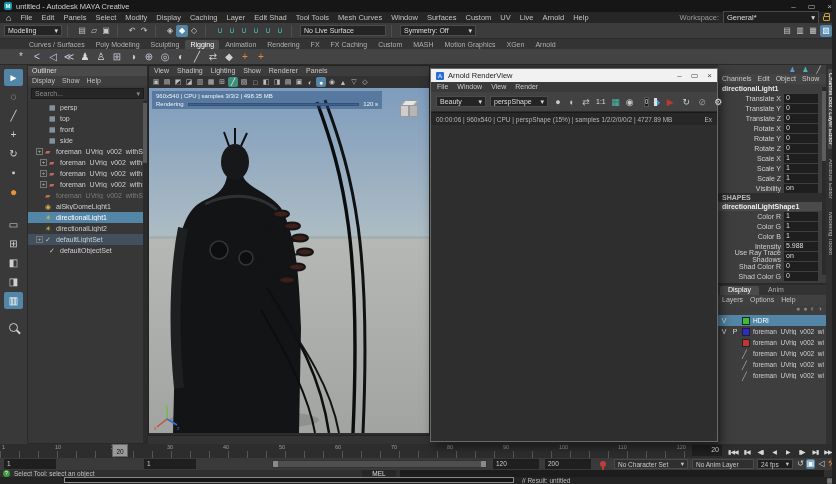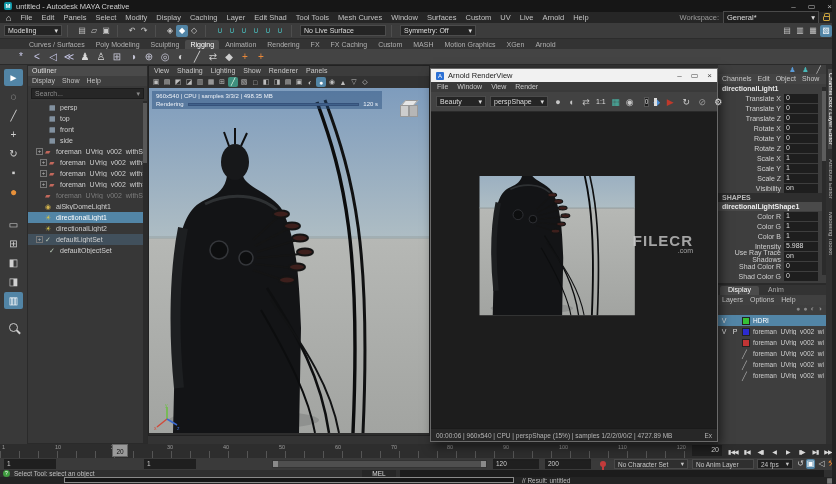--- a/index.html
+++ b/index.html
@@ -634,31 +634,20 @@
         <span class="rv-val">0</span>
         <span class="ic" style="color: rgb(74, 144, 217);">◆</span>
         <span style="margin-left:auto;display:flex;gap:4px;">
 
         <span class="ic" style="color: rgb(192, 57, 43);">▶</span>
             <span class="ic" style="color: rgb(208, 208, 208);">↻</span>
             <span class="ic" style="color: rgb(154, 154, 154);">⊘</span>
             <span class="ic" style="color: rgb(224, 224, 224);">⚙</span>
           </span>
       </div>
-      <div class="rv-img-area">
-        <div class="rv-img">
-          <svg width="286" height="190" viewBox="14 42 240 158" preserveAspectRatio="xMidYMid slice">
-              <use href="#scene"></use>
-            </svg>
-          <div class="wm">
-            <div class="wm1">FILECR</div>
-            <div class="wm2">.com</div>
-          </div>
-        </div>
-      </div>
       <div class="rv-status">
         <span>00:00:06 | 960x540 | CPU | perspShape (15%) | samples 1/2/2/0/0/2 | 4727.89 MB</span>
         <span>Ex</span>
       </div>
     </div>
 
     <div class="cbox">
       <div class="cb-icons">
 
       <span class="ic" style="color: rgb(90, 155, 216);">♟</span>

